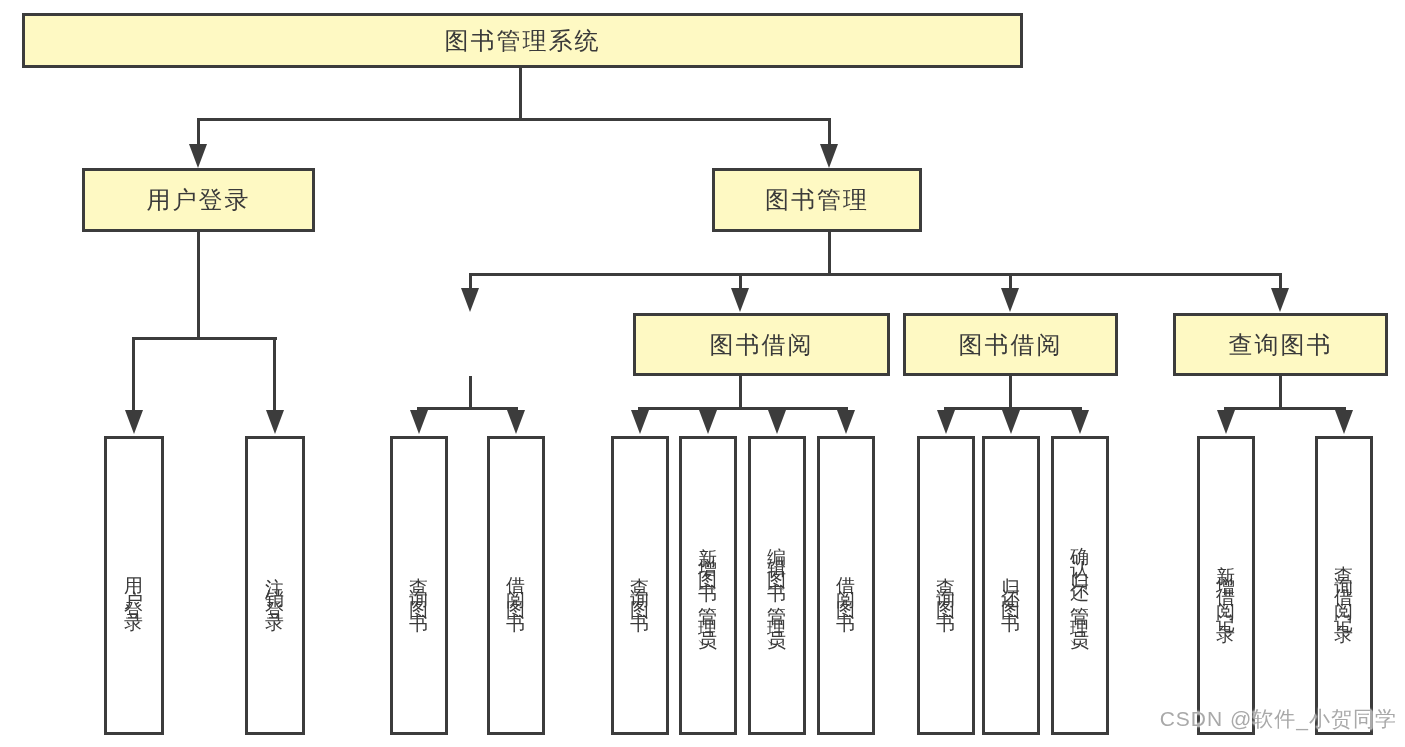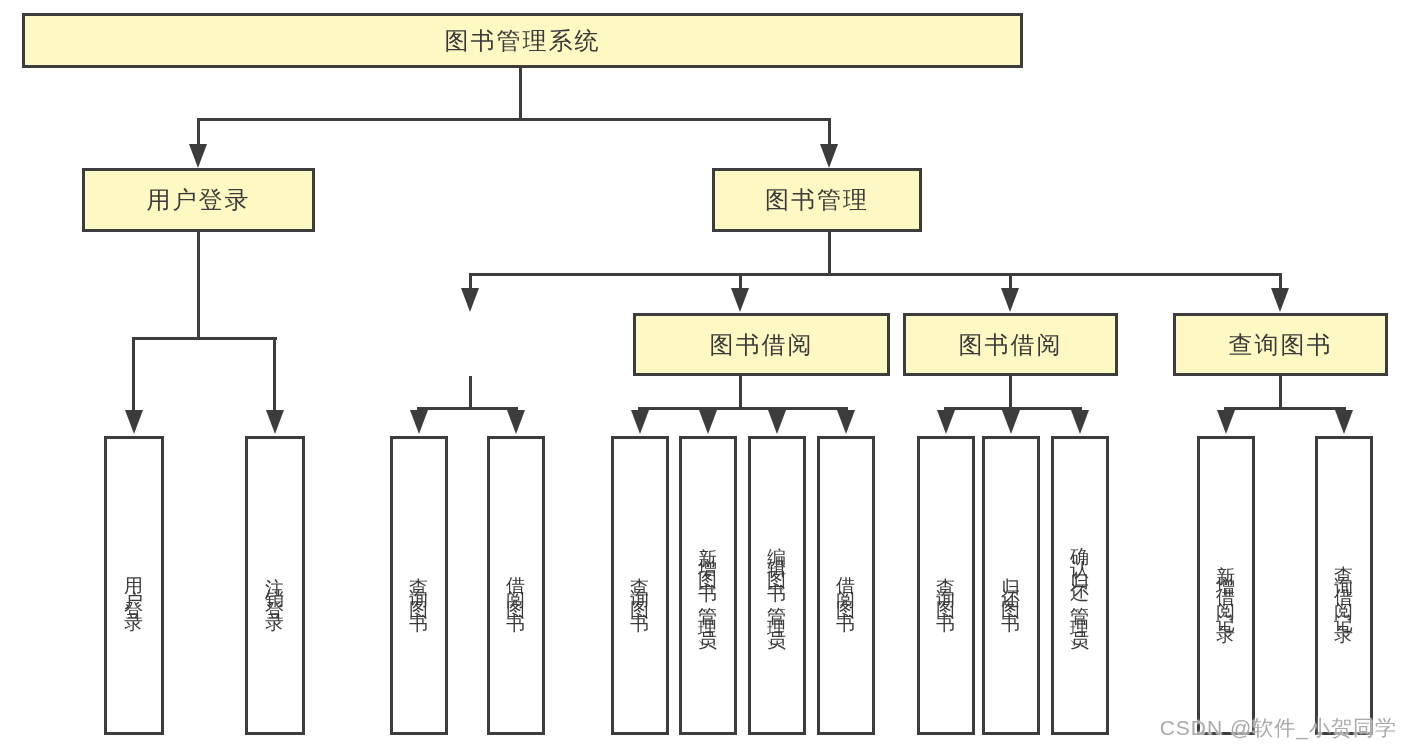--- a/index.html
+++ b/index.html
@@ -29,21 +29,21 @@
   }
   .hline,.vline{position:absolute;background:var(--stroke);}
   .hline{height:3px;}
   .vline{width:3px;}
   .ah{
     position:absolute;width:0;height:0;
     border-left:9px solid transparent;border-right:9px solid transparent;
     border-top:24px solid var(--stroke);
   }
   .watermark{
-    position:absolute;right:8px;bottom:5px;z-index:10;
+    position:absolute;right:8px;bottom:14px;z-index:10;
     font-size:21px;color:var(--wm);letter-spacing:1px;
     text-shadow:1px 1px 2px rgba(255,255,255,.95),-1px -1px 2px rgba(255,255,255,.95);
     margin-left:15px;
   }
 </style>
 </head>
 <body>
 
 <div class="canvas">
 

